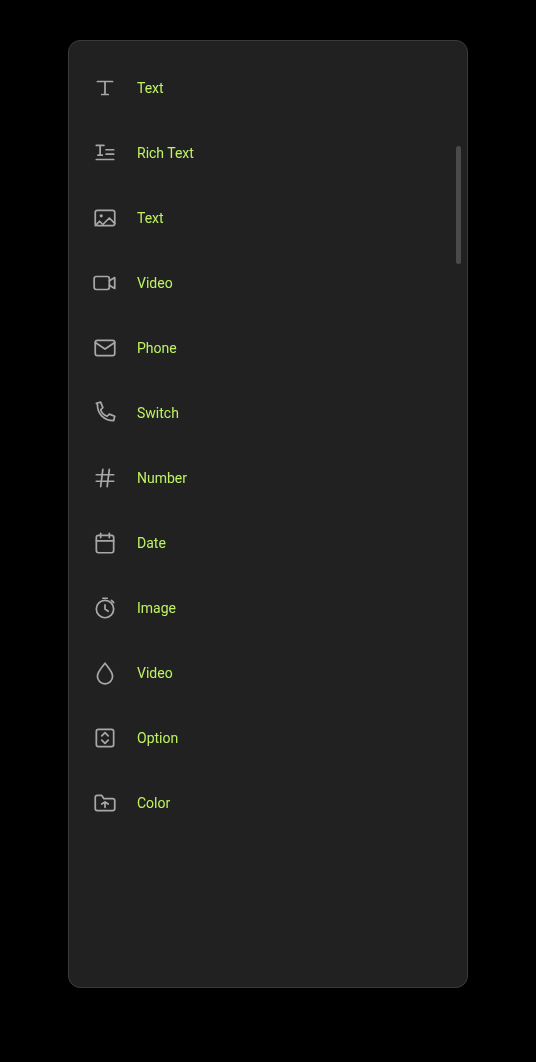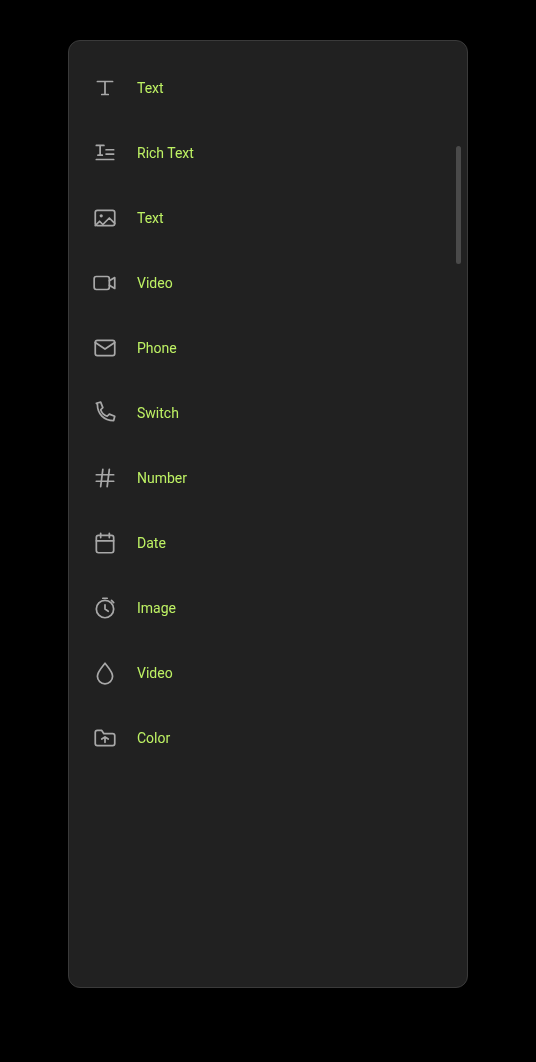--- a/index.html
+++ b/index.html
@@ -171,20 +171,29 @@
 
     <div class="menu-item">
       <span class="icon-wrap">
         <svg viewBox="0 0 24 24">
             <path class="stroke" d="M12 3c4 5 7 8 7 12a7 7 0 0 1-14 0c0-4 3-7 7-12z"></path>
           </svg>
       </span>
       <span class="menu-label">Video</span>
     </div>
 
+    <div class="menu-item">
+      <span class="icon-wrap">
+        <svg viewBox="0 0 24 24">
+            <rect class="stroke" x="4" y="4" width="16" height="16" rx="2"></rect>
+            <path class="stroke" d="M9 10l3-3 3 3M9 14l3 3 3-3"></path>
+          </svg>
+      </span>
+      <span class="menu-label">Option</span>
+    </div>
 
 
     <div class="menu-item">
       <span class="icon-wrap">
         <svg viewBox="0 0 24 24">
             <path class="stroke" d="M3 7a2 2 0 0 1 2-2h4l2 3h8a2 2 0 0 1 2 2v7a2 2 0 0 1-2 2H5a2 2 0 0 1-2-2V7z"></path>
             <path class="stroke" d="M12 11v5M9 13l3-2 3 2"></path>
           </svg>
       </span>
       <span class="menu-label">Color</span>

